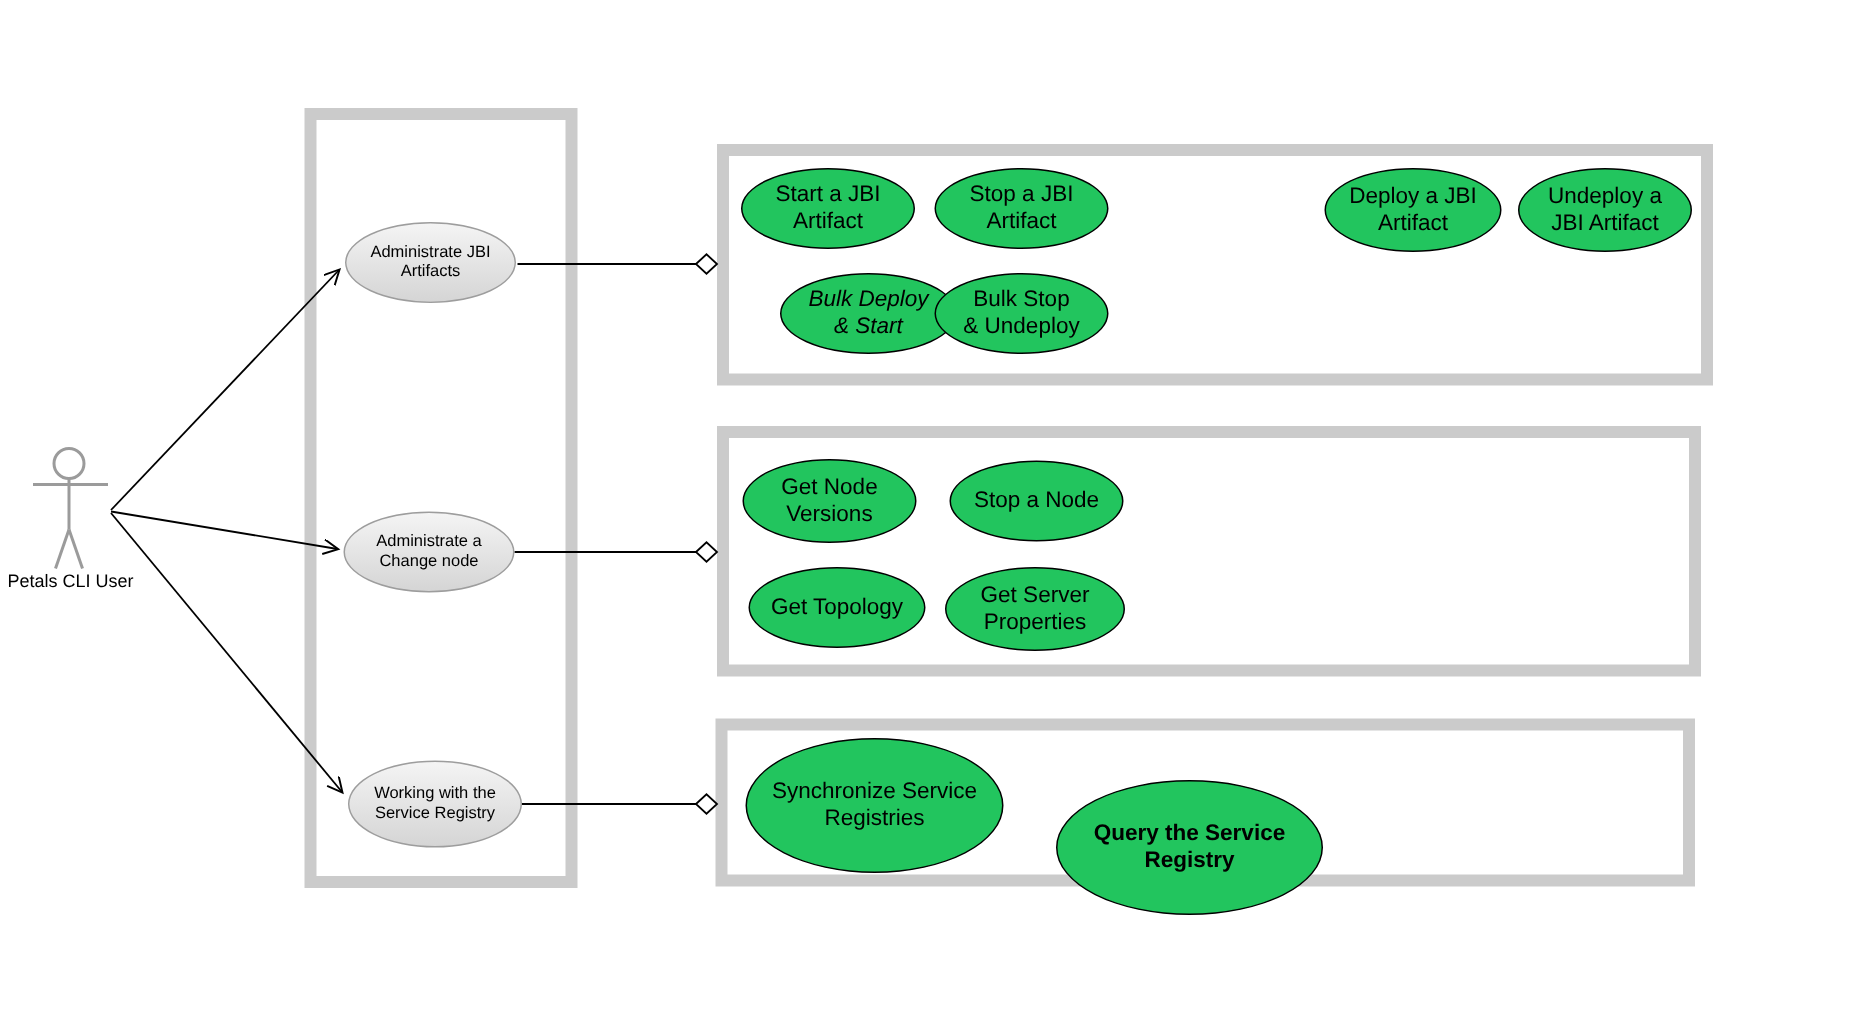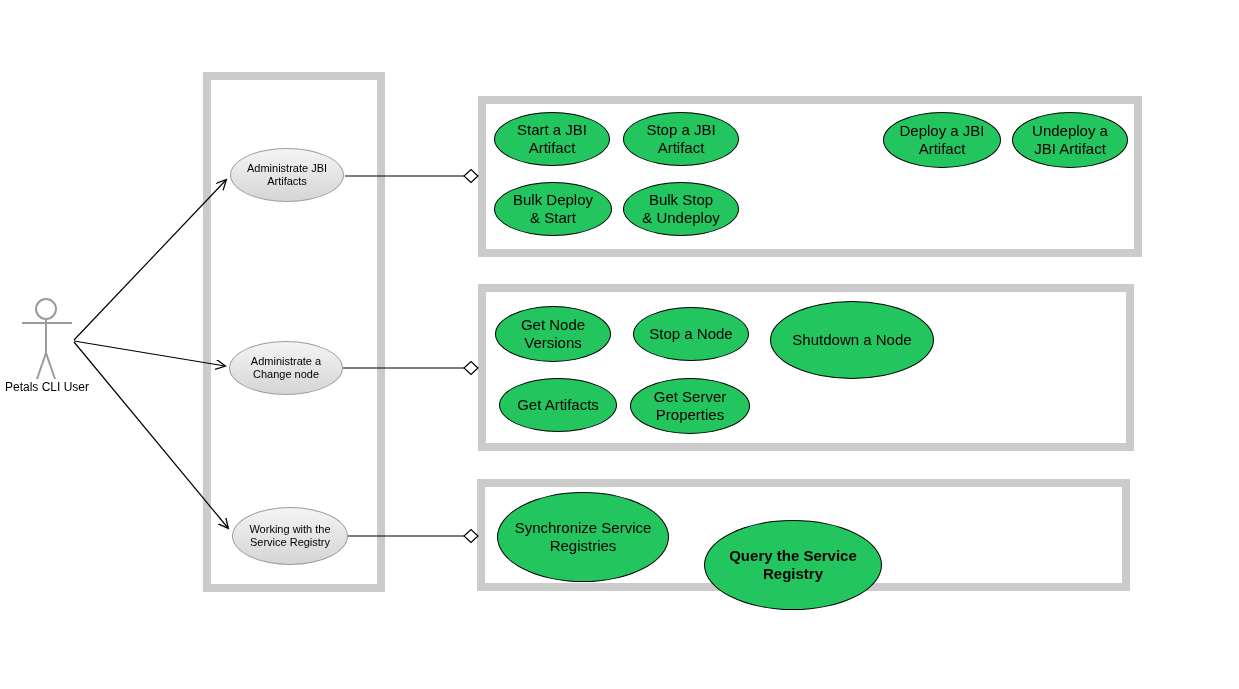--- a/index.html
+++ b/index.html
@@ -113,30 +113,29 @@
 Service Registry</div>
 
   <div class="uc white" style="left:494px; top:112px; width:116px; height:54px;">Start a JBI
 Artifact</div>
   <div class="uc white" style="left:623px; top:112px; width:116px; height:54px;">Stop a JBI
 Artifact</div>
   <div class="uc white" style="left:883px; top:112px; width:118px; height:56px;">Deploy a JBI
 Artifact</div>
   <div class="uc white" style="left:1012px; top:112px; width:116px; height:56px;">Undeploy a
 JBI Artifact</div>
-  <div class="uc white" style="left:494px; top:182px; width:118px; height:54px;">Bulk Deploy
+  <div class="uc white" style="left:520px; top:182px; width:118px; height:54px;font-style:italic;">Bulk Deploy
 &amp; Start</div>
   <div class="uc white" style="left:623px; top:182px; width:116px; height:54px;">Bulk Stop
 &amp; Undeploy</div>
 
   <div class="uc white" style="left:495px; top:306px; width:116px; height:56px;">Get Node
 Versions</div>
   <div class="uc white" style="left:633px; top:307px; width:116px; height:54px;">Stop a Node</div>
-  <div class="uc white" style="left:770px; top:301px; width:164px; height:78px;">Shutdown a Node</div>
-  <div class="uc white" style="left:499px; top:378px; width:118px; height:54px;">Get Artifacts</div>
+  <div class="uc white" style="left:499px; top:378px; width:118px; height:54px;">Get Topology</div>
   <div class="uc white" style="left:630px; top:378px; width:120px; height:56px;">Get Server
 Properties</div>
 
   <div class="uc white" style="left:497px; top:492px; width:172px; height:90px;">Synchronize Service
 Registries</div>
   <div class="uc white" style="left:704px; top:520px; width:178px; height:90px;font-weight:bold;">Query the Service
 Registry</div>
 
 </div>
 

